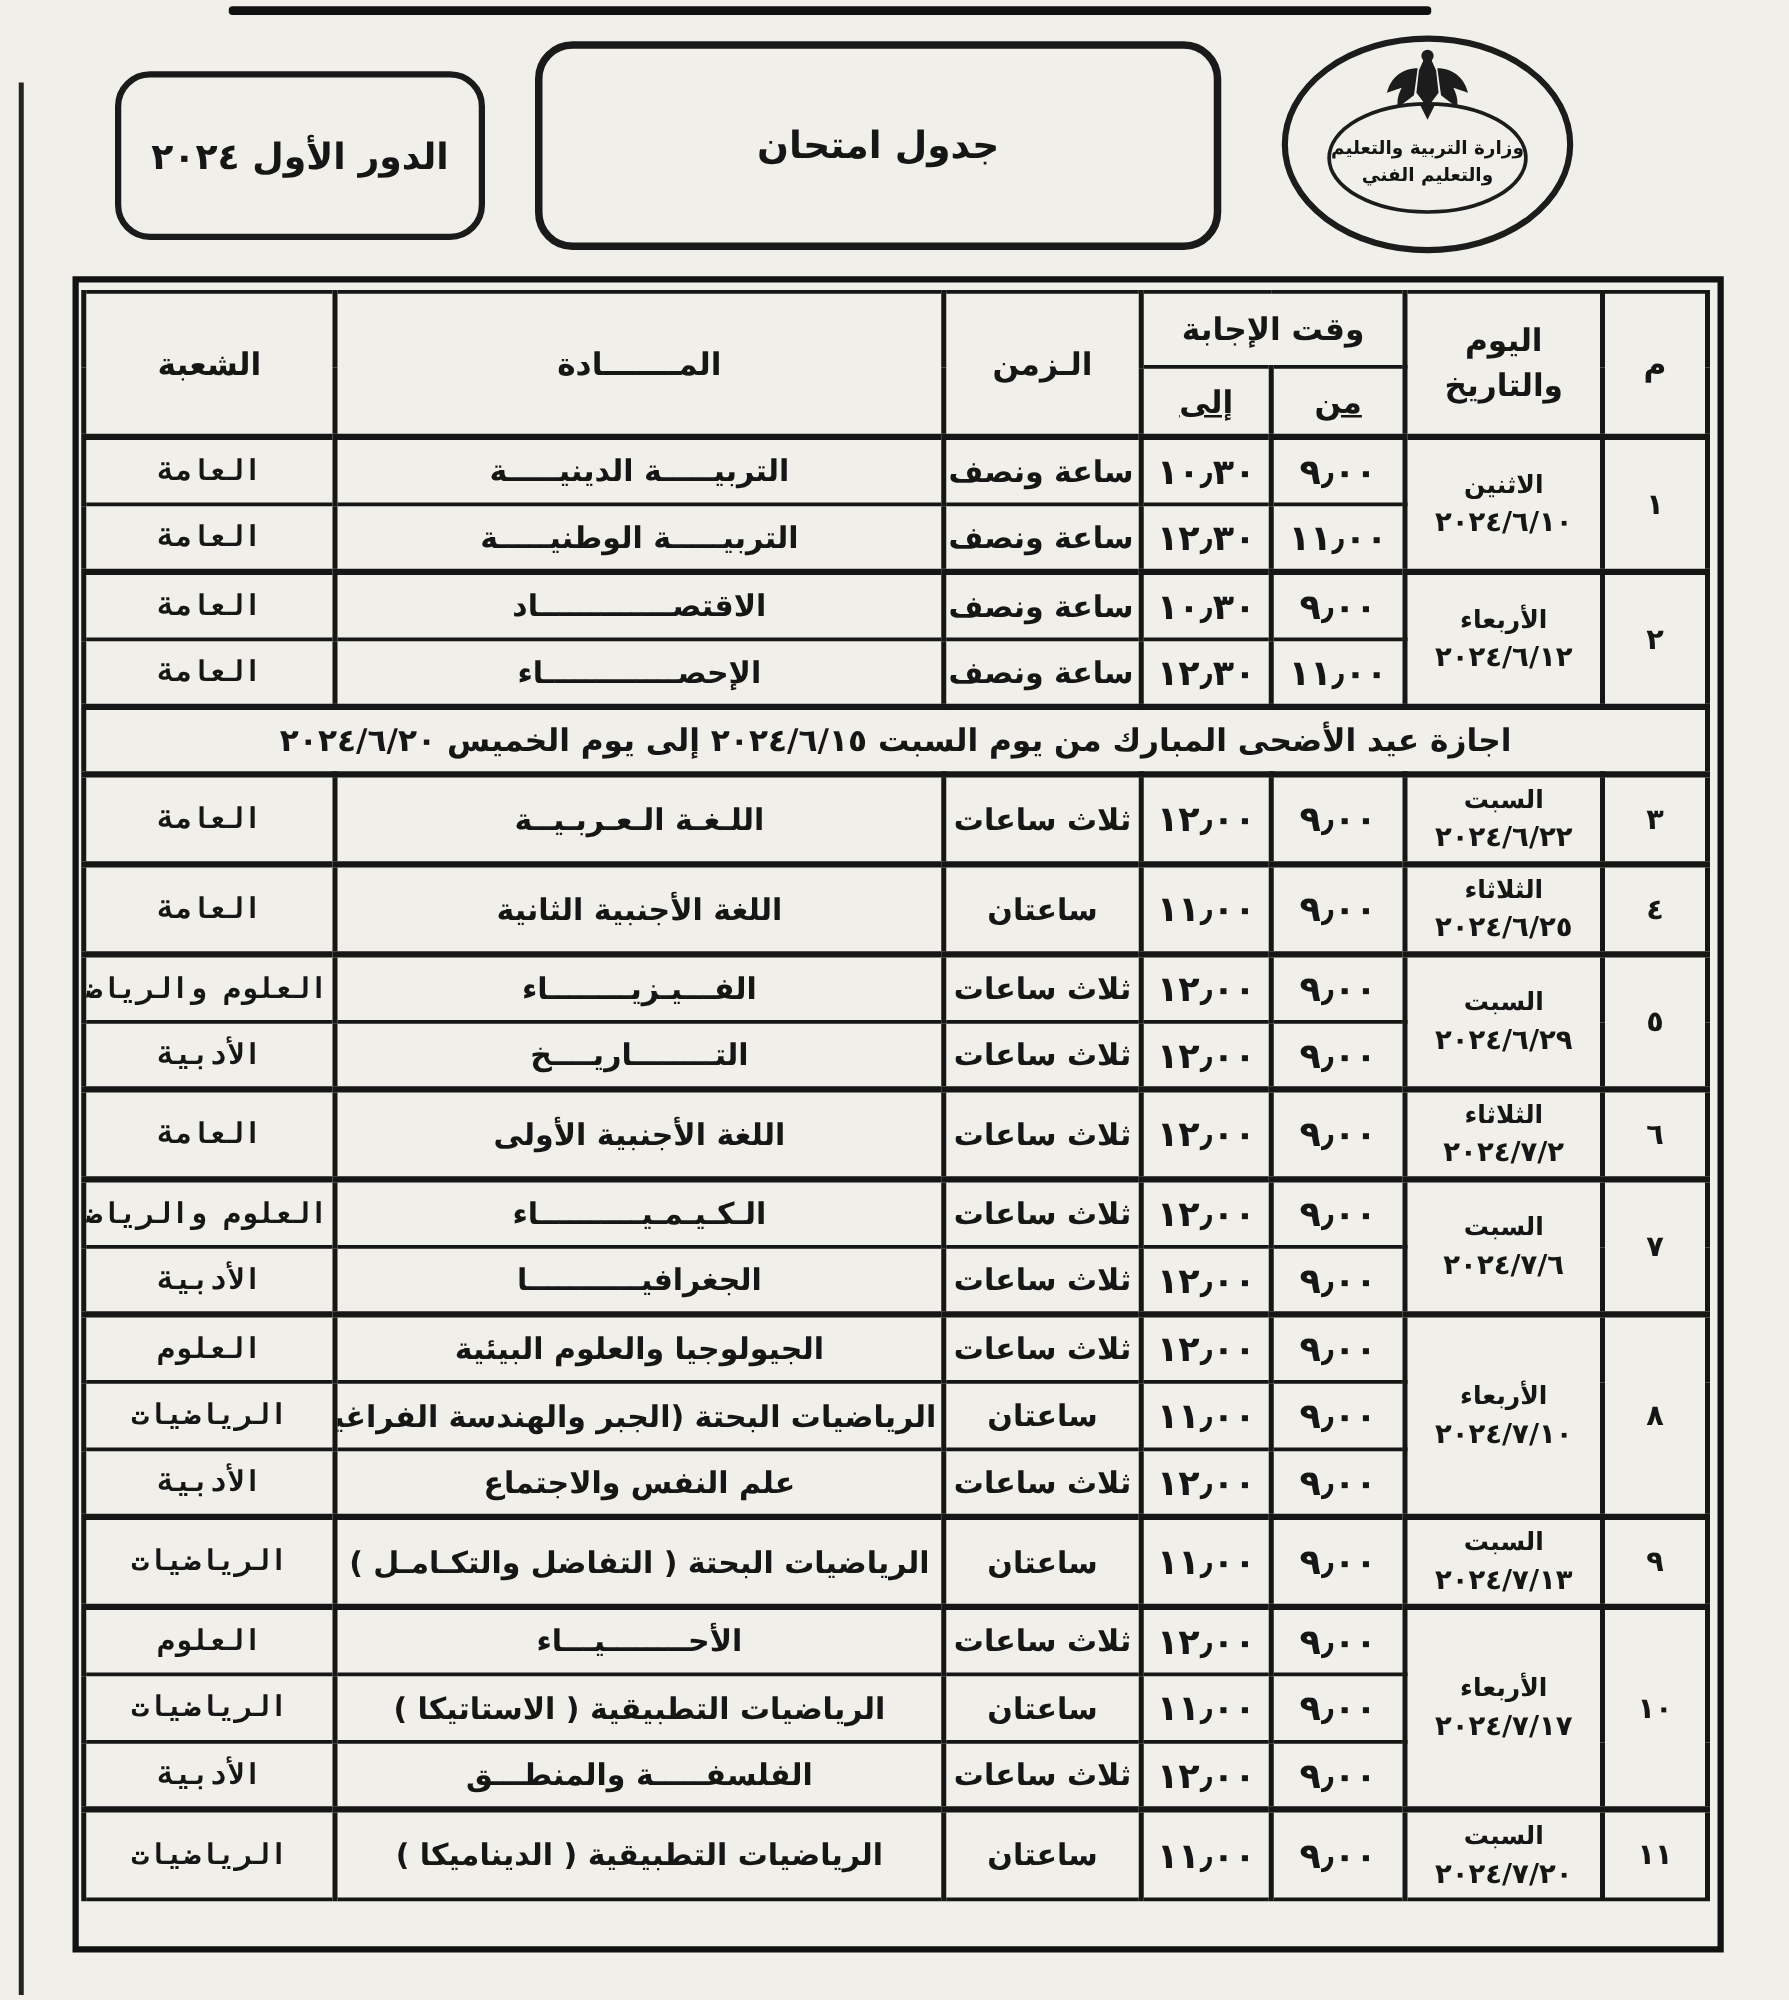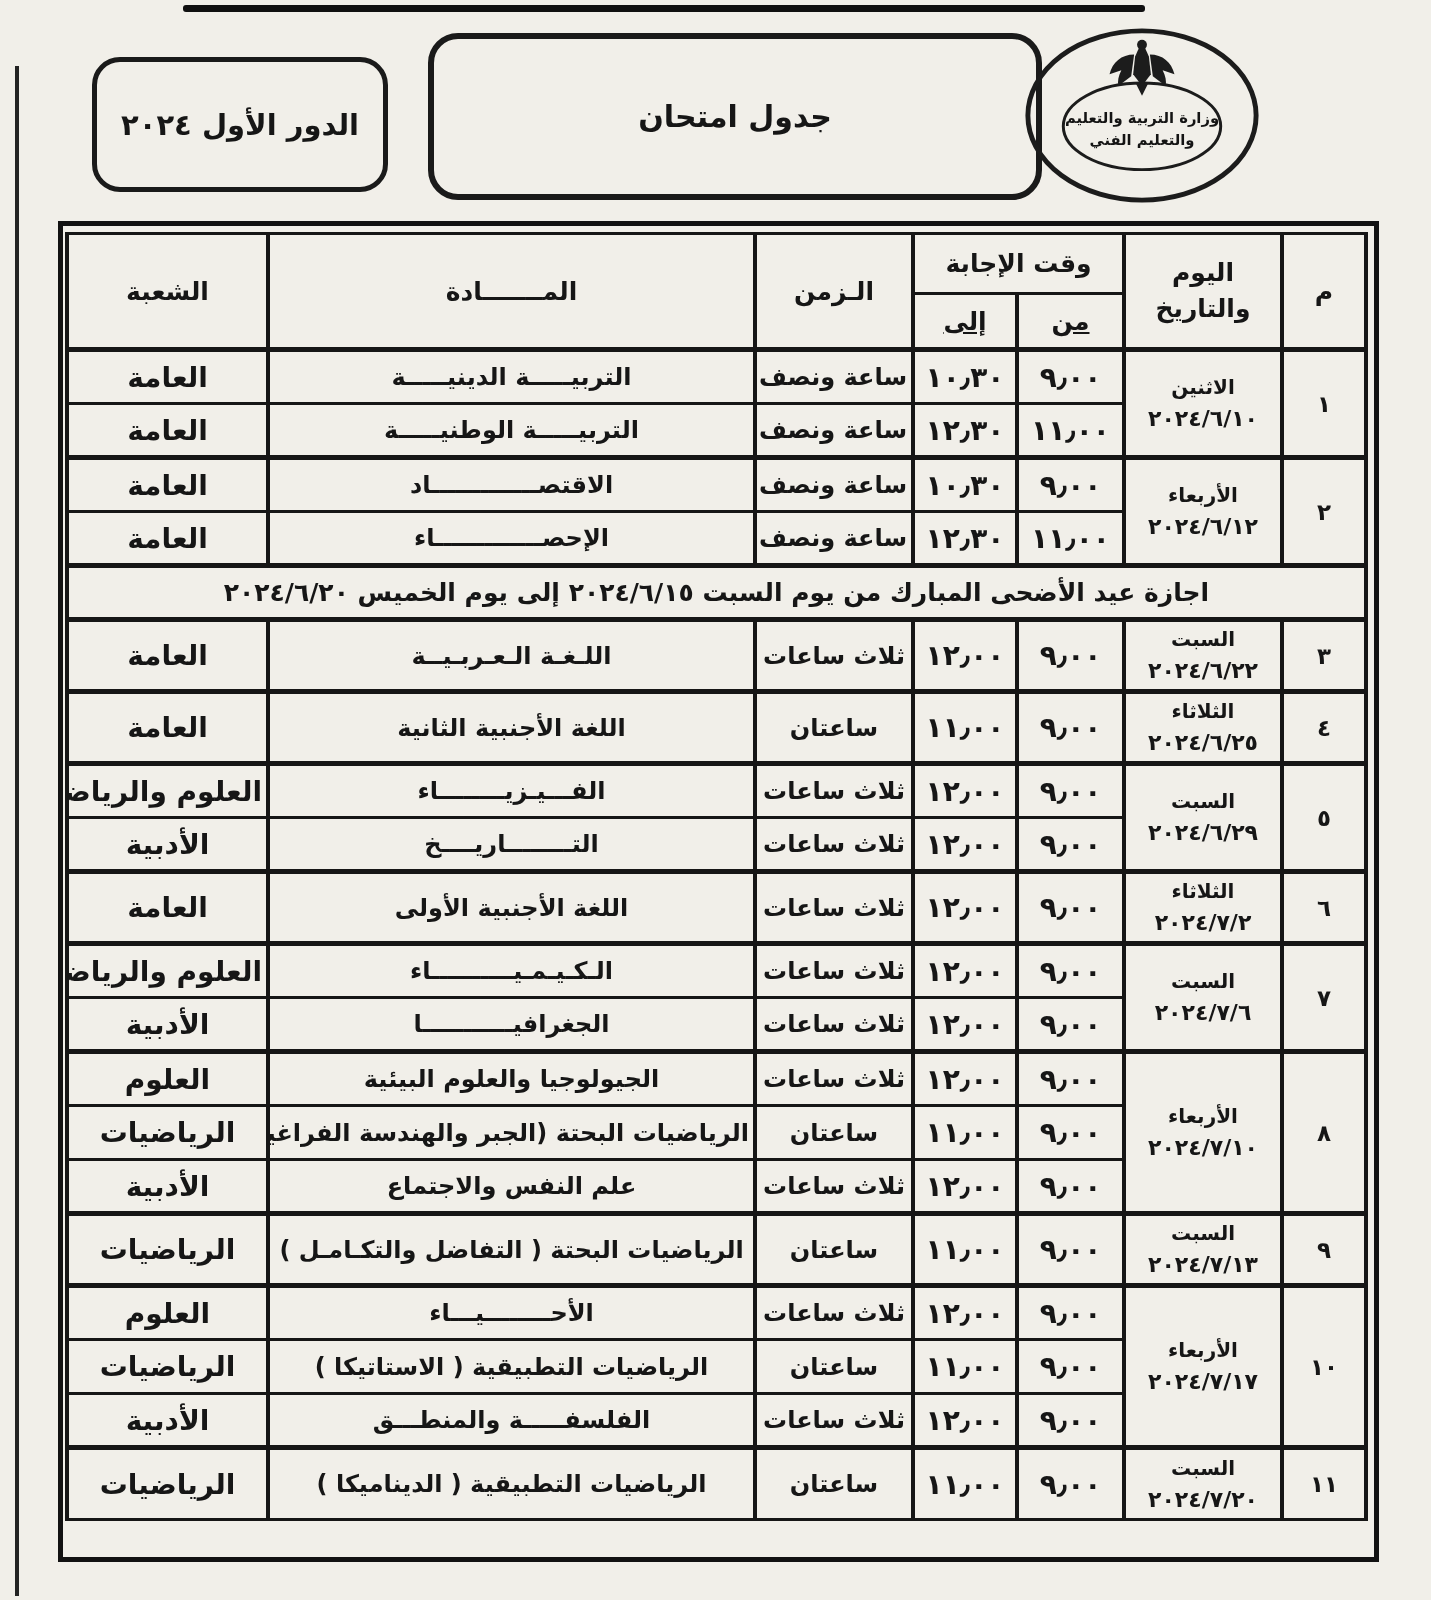--- a/index.html
+++ b/index.html
@@ -23,21 +23,21 @@
   
   .round-box{
     position:absolute;left:92px;top:57px;width:296px;height:135px;
     border:5px solid #1a1a1a;border-radius:28px;
     display:flex;align-items:center;justify-content:center;
     box-sizing:border-box;
   }
   .round-box span{font-size:29px;}
   
   .title-box{
-    position:absolute;left:428px;top:33px;width:614px;height:167px;
+    position:absolute;left:428px;top:33px;width:549px;height:167px;
     border:6px solid #1a1a1a;border-radius:30px;
     display:flex;flex-direction:column;align-items:center;justify-content:center;
     box-sizing:border-box;text-align:center;
   }
   .title-box .tline{font-size:30px;line-height:51px;white-space:nowrap;}
   
   .seal{position:absolute;left:1018px;top:25px;width:248px;height:182px;}
   .seal svg{width:100%;height:100%;}
   .seal .ring{fill:none;stroke:#1c1c1c;}
   .seal text{fill:#141414;font-family:"DejaVu Sans",sans-serif;font-weight:bold;}
@@ -69,21 +69,21 @@
   tbody tr.holiday-row{height:54px;}
   tbody tr.group-start > td{border-top-width:5px;}
   tbody tr.holiday-row > td{border-top-width:5px;border-bottom-width:5px;font-size:25px;}
   td.num{font-size:23px;}
   td.day{line-height:1.5;}
   td.day .day-name{font-size:20px;}
   td.day .day-date{font-size:22px;}
   td.time{font-size:28px;}
   td.dur{font-size:24px;white-space:nowrap;margin-left:40px;}
   td.subj{font-size:24px;white-space:nowrap;}
-  td.branch{font-size:28px;white-space:nowrap;}
+  td.branch{font-size:23px;white-space:nowrap;font-family:Liberation Mono, monospace;}
 </style>
 </head>
 <body>
 
 <div class="page">
 
   <div class="scan-top-line"></div>
   <div class="scan-left-line"></div>
 
   <div class="round-box">

